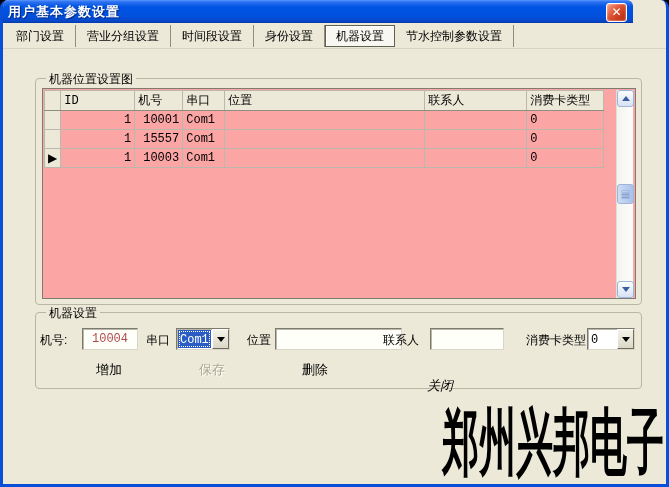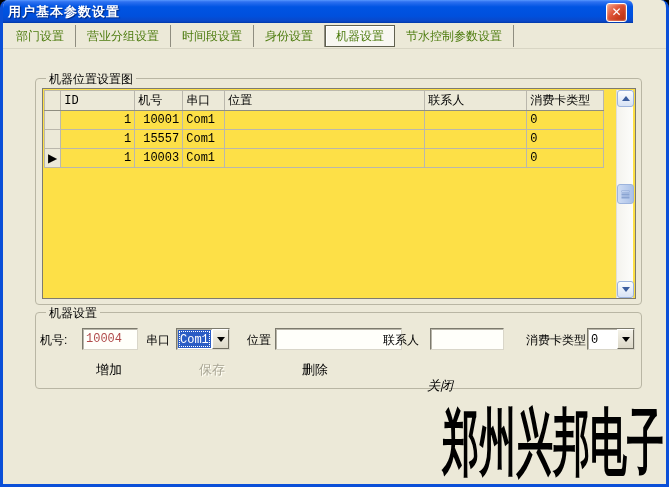--- a/index.html
+++ b/index.html
@@ -28,41 +28,41 @@
     color:#fff; font-weight:bold; font-size:12px; line-height:17px; text-align:center;
     box-shadow:inset 0 0 2px #ffd0c0; cursor:pointer;
   }
   
   .tabbar{
     position:absolute; left:0; top:23px; width:663px; height:26px;
     background:#ece9d8; display:flex; align-items:center; padding-left:2px;
     border-bottom:1px solid #d8d5c4;
   }
   .tab{
-    padding:3px 11px; color:#4d7c0f; white-space:nowrap; position:relative; cursor:pointer;
+    padding:3px 11px; color:#000000; white-space:nowrap; position:relative; cursor:pointer;
     border-right:1px solid #8f8d80; line-height:16px;
   }
   .tab.selected{
     background:#f8f7f1; border:1px solid #60604f; border-right:1px solid #60604f;
     box-shadow:inset 1px 1px 0 #fff; padding:2px 10px;
   }
   
   .groupbox{
     position:absolute; border:1px solid #b9b6a4; border-radius:4px; background:transparent;
   }
   .groupbox .legend{
     position:absolute; top:-8px; left:10px; background:#ece9d8; padding:0 3px; color:#000; white-space:nowrap;
   }
   #group-grid{ left:32px; top:78px; width:607px; height:227px; }
   #group-form{ left:32px; top:312px; width:607px; height:77px; }
 
   
   .grid-panel{
     position:absolute; left:6px; top:9px; width:594px; height:211px;
-    background:#fde047; border:1px solid #7e7b70;
+    background:#fca5a5; border:1px solid #7e7b70;
   }
   table.grid{ border-collapse:collapse; table-layout:fixed; position:absolute; left:1px; top:1px; }
   table.grid td, table.grid th{
     border:1px solid #bab7ac; overflow:hidden; white-space:nowrap;
     height:19px; font-size:12px; font-weight:normal; padding:0 3px;
   }
   table.grid th{ background:#ece9d8; text-align:left; height:20px;
     border-bottom:1px solid #8f8d80; font-family:"Liberation Mono","DejaVu Sans Mono",monospace;}
   table.grid th.cjk{ font-family:"Liberation Sans","DejaVu Sans",sans-serif; }
   td.rowhdr{
@@ -95,21 +95,21 @@
   .sb-thumb::after{ content:""; position:absolute; left:4px; right:4px; top:6px; height:1px;
     box-shadow:0 0 0 0.5px #8aa4d2, 0 3px 0 0.5px #8aa4d2, 0 6px 0 0.5px #8aa4d2; }
 
   
   .flabel{ position:absolute; color:#000; white-space:nowrap; }
   .xp-input{
     position:absolute; height:22px; background:#fffffa;
     border:1px solid; border-color:#7c7a6d #d9d6c9 #d9d6c9 #7c7a6d;
     box-shadow:inset 1px 1px 0 #b9b6aa;
     font-size:12px; padding:0 3px; font-family:"Liberation Mono","DejaVu Sans Mono",monospace;
-    color:#000; outline:none;
+    color:#000; outline:none;text-align:center;
   }
   #machine-no-input{ color:#b04a4a; }
   .combo{
     position:absolute; height:22px; background:#fff;
     border:1px solid; border-color:#7c7a6d #d9d6c9 #d9d6c9 #7c7a6d;
     box-shadow:inset 1px 1px 0 #b9b6aa;
     display:flex; align-items:stretch; cursor:pointer;
   }
   .combo .val{ flex:1; line-height:20px; padding:0 2px; margin:1px;
     font-family:"Liberation Mono","DejaVu Sans Mono",monospace; overflow:hidden; }

